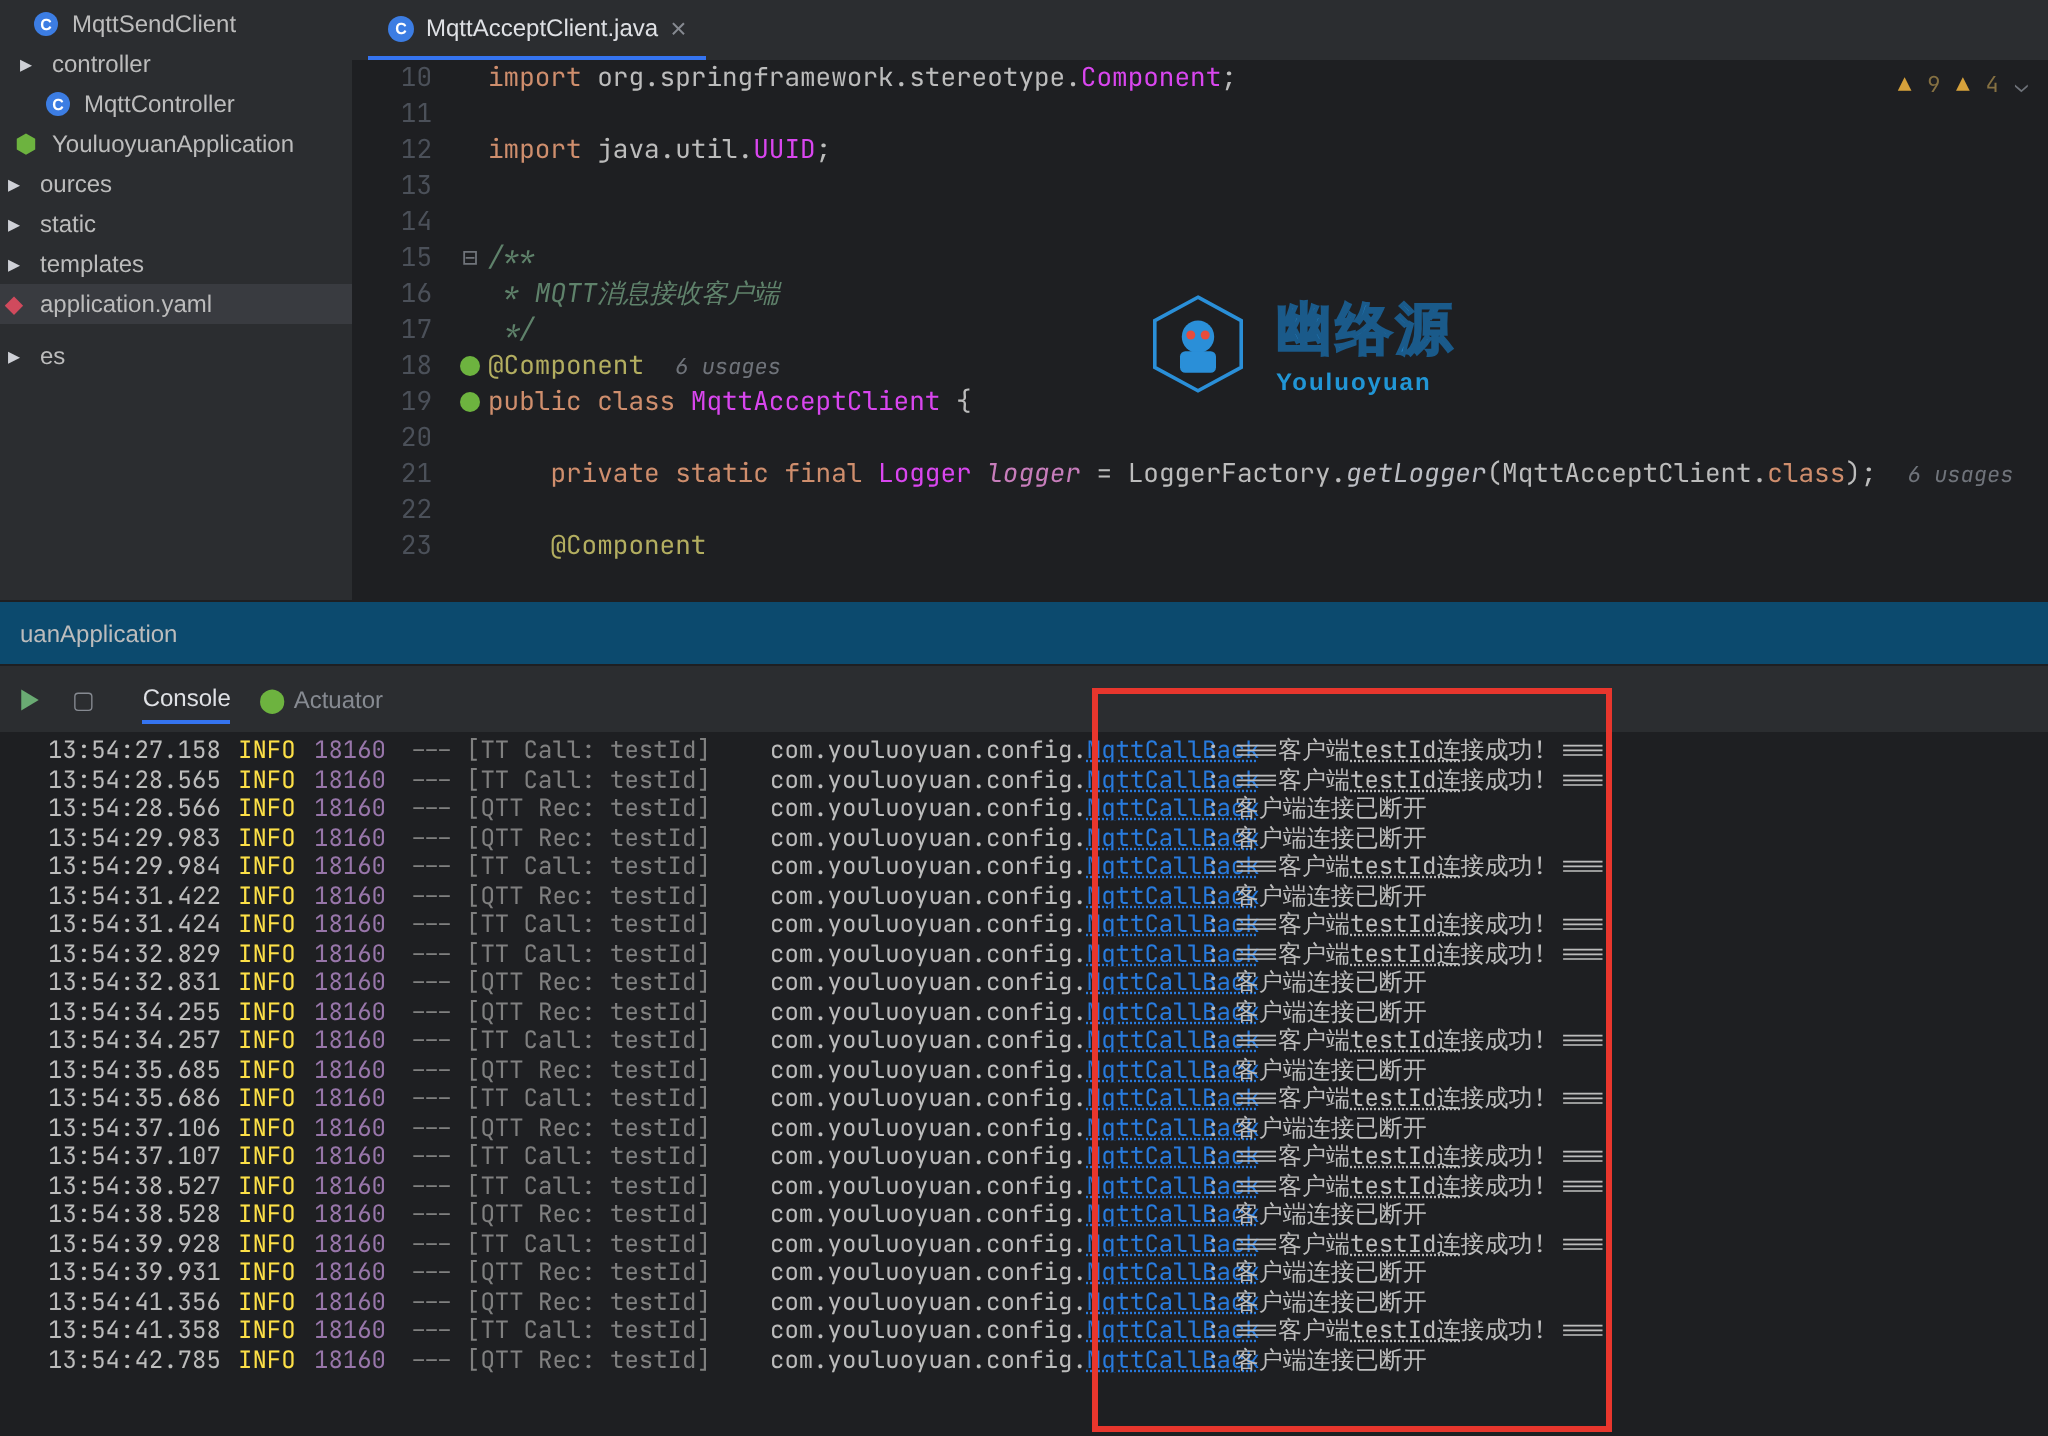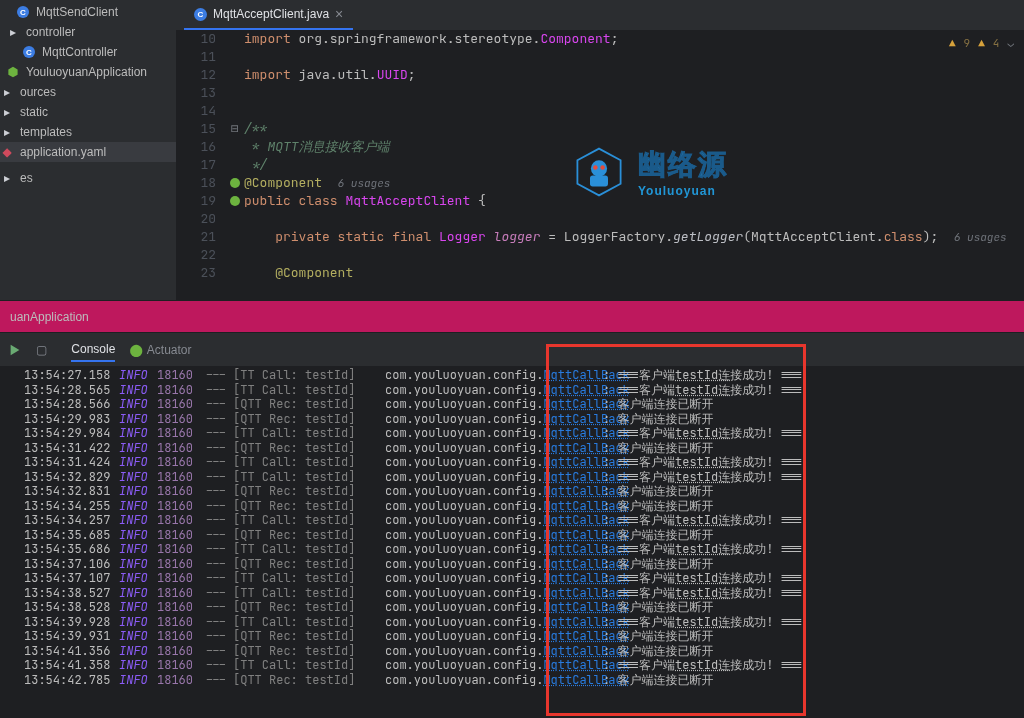--- a/index.html
+++ b/index.html
@@ -37,29 +37,29 @@
 .kw { color: #cf8e6d; }
 .ann { color: #b3ae60; }
 .cmt { color: #5f826b; font-style: italic; }
 .cls { color: #d946ef; text-align: right; }
 .fn { color: #bcbec4; }
 .fld { color: #c77dbb; font-style: italic; }
 .hint { color: #6f737a; font-style: italic; font-size: 11px; }
 .warnings { position: absolute; top: 4px; right: 10px; font-size: 11px; color: #857042; display: flex; gap: 8px; align-items: center; }
 .warnings .tri { color: #d6a13b; }
 
-.runbar { height: 32px; background: #be185d; border-top: 1px solid #1e1f22; display: flex; align-items: center; padding: 0 10px; gap: 4px; }
+.runbar { height: 32px; background: #0c4a6e; border-top: 1px solid #1e1f22; display: flex; align-items: center; padding: 0 10px; gap: 4px; }
 .toolbar { height: 34px; background: #2b2d30; display: flex; align-items: center; padding: 0 8px; gap: 14px; border-top: 1px solid #1e1f22; }
 .tbtn { color: #868a91; cursor: pointer; display: flex; align-items: center; gap: 4px; }
 .tbtn.active { color: #dfe1e5; border-bottom: 2px solid #3574f0; padding-bottom: 4px; margin-bottom: -4px; }
 
 .console { background: #1e1f22; height: 352px; font-family: Consolas, "JetBrains Mono", monospace; font-size: 12px; line-height: 14.5px; padding: 2px 0 2px 24px; position: relative; overflow: hidden; }
 .log-line { display: flex; white-space: pre; }
 .ts { color: #bcbcbc; width: 95px; }
-.lvl { color: #8b5cf6; width: 38px; font-style: italic; }
+.lvl { color: #fde047; width: 38px; }
 .pid { color: #9876aa; width: 48px; }
 .dash { color: #808080; width: 28px; }
 .thr { color: #808080; width: 152px; }
 .cb { color: #bcbcbc; width: 178px; }
 .cb .lnk { color: #287bde; text-decoration: underline dotted; }
 .msg { color: #bcbcbc; padding-left: 40px; text-align: right; }
 .msg .uid { text-decoration: underline dotted; }
 .hl-box { position: absolute; border: 3px solid #e8362d; pointer-events: none; }
 
 .watermark { position: absolute; left: 572px; top: 145px; pointer-events: none; display: flex; align-items: center; gap: 12px; }

